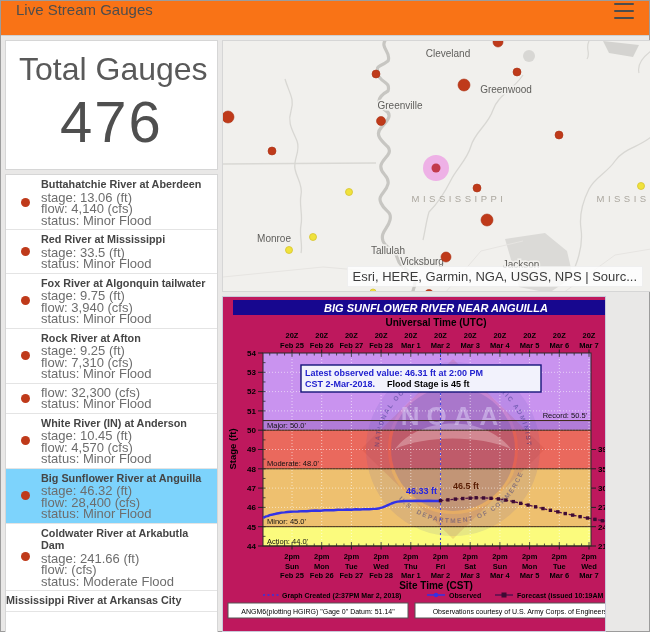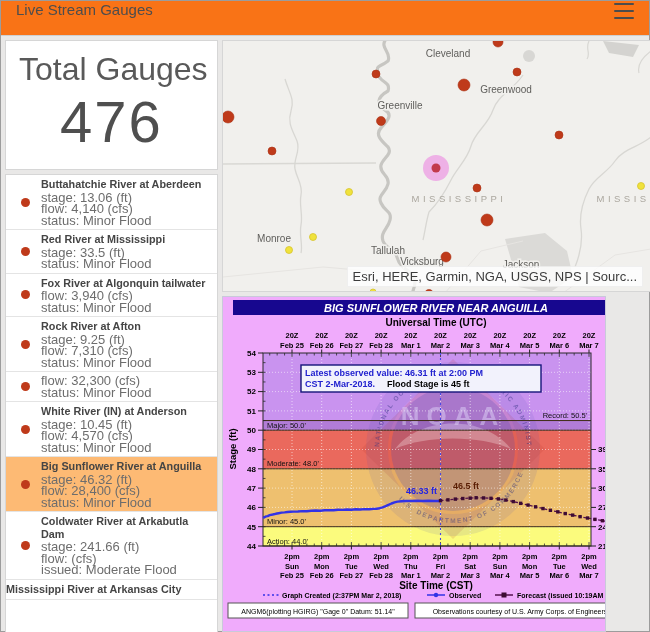--- a/index.html
+++ b/index.html
@@ -10,31 +10,31 @@
        padding:0 15px;box-sizing:border-box}
   .app-title{font-size:15px;color:#4d4d4d}
   .menu-btn{width:20px;height:16px;display:flex;flex-direction:column;justify-content:space-between;cursor:pointer;padding:2px 0}
   .menu-btn span{display:block;height:2px;background:#4c4c4c;border-radius:1px}
   .panel{position:absolute;background:#fff;border:1px solid #d6d6d6;box-sizing:border-box}
   #summary-card{left:5px;top:40px;width:213px;height:130px}
   .summary-title{font-size:32px;color:#595959;padding:10px 0 0 13px}
   .summary-count{font-size:58px;font-weight:normal;color:#4f4f4f;text-align:center;margin-top:0;letter-spacing:2px}
   #gauge-list{left:5px;top:174px;width:213px;height:575px;overflow:hidden;border-bottom:none}
   .gauge-item{display:flex;align-items:center;padding:3px 6px 3px 0;border-bottom:1px solid #e4e4e4;cursor:pointer}
-  .gauge-item.selected{background:#fdba74}
+  .gauge-item.selected{background:#7dd3fc}
   .bullet{width:9px;height:9px;border-radius:50%;background:#bf3a1a;margin:0 11px 0 15px;flex:none}
   .g-text{flex:1;min-width:0}
   .g-title{font-size:10.8px;font-weight:bold;color:#454545;line-height:12.5px;margin-bottom:1px}
   .g-line{font-size:13px;color:#6d6d6d;line-height:11.5px}
   #map-panel{left:222px;top:40px;width:440px;height:252px;overflow:hidden;border:1px solid #d6d6d6}
   #map-attrib{position:absolute;right:18px;bottom:4px;background:rgba(255,255,255,.8);
        font-size:13px;color:#3c3c3c;padding:2px 5px;border:1px solid rgba(0,0,0,.05)}
   .city-label{font-size:10px;fill:#5f5e5b;paint-order:stroke;stroke:#f1f0ed;stroke-width:3px}
   .region-label{font-size:9.5px;fill:#aba79f;letter-spacing:3.5px}
-  #chart-panel{left:222px;top:296px;width:384px;height:336px;background:#f0abfc;border:1px solid #c9c9da;box-sizing:border-box;overflow:hidden}
+  #chart-panel{left:222px;top:296px;width:384px;height:336px;background:#be185d;border:1px solid #c9c9da;box-sizing:border-box;overflow:hidden}
   text{font-family:"Liberation Sans",sans-serif}
   .ct-title{font-size:11px;font-weight:bold;font-style:italic;fill:#fff}
   .ct-axtitle{font-size:10px;font-weight:bold;fill:#000}
   .ct-vert{font-size:9.5px;font-weight:bold;fill:#000}
   .ct-ann-blue{font-size:9px;font-weight:bold;fill:#2121cf}
   .ct-ann-black{font-size:9px;font-weight:bold;fill:#000}
   .ct-obs-label{font-size:9px;font-weight:bold;fill:#2323e2}
   .ct-fcst-label{font-size:9px;font-weight:bold;fill:#5a1e04}
   .ct-legend{font-size:7px;font-weight:bold;fill:#000}
   .ct-foot{font-size:7px;fill:#000}
@@ -73,20 +73,21 @@
       <div class="g-text">
         <div class="g-title">Red River at Mississippi</div>
         <div class="g-line">stage: 33.5 (ft)</div>
         <div class="g-line">status: Minor Flood</div>
       </div>
     </div>
     <div class="gauge-item">
       <span class="bullet"></span>
       <div class="g-text">
         <div class="g-title">Fox River at Algonquin tailwater</div>
+        <div class="g-line">stage: 9.75 (ft)</div>
         <div class="g-line">flow: 3,940 (cfs)</div>
         <div class="g-line">status: Minor Flood</div>
       </div>
     </div>
     <div class="gauge-item">
       <span class="bullet"></span>
       <div class="g-text">
         <div class="g-title">Rock River at Afton</div>
         <div class="g-line">stage: 9.25 (ft)</div>
         <div class="g-line">flow: 7,310 (cfs)</div>
@@ -117,21 +118,21 @@
         <div class="g-line">flow: 28,400 (cfs)</div>
         <div class="g-line">status: Minor Flood</div>
       </div>
     </div>
     <div class="gauge-item">
       <span class="bullet"></span>
       <div class="g-text">
         <div class="g-title">Coldwater River at Arkabutla Dam</div>
         <div class="g-line">stage: 241.66 (ft)</div>
         <div class="g-line">flow: (cfs)</div>
-        <div class="g-line">issued: Moderate Flood</div>
+        <div class="g-line">status: Moderate Flood</div>
       </div>
     </div>
     <div class="gauge-item">
       <div class="g-text">
         <div class="g-title">Mississippi River at Arkansas City</div>
       </div>
     </div>
   </div>
 
 <div id="map-panel" class="panel">

